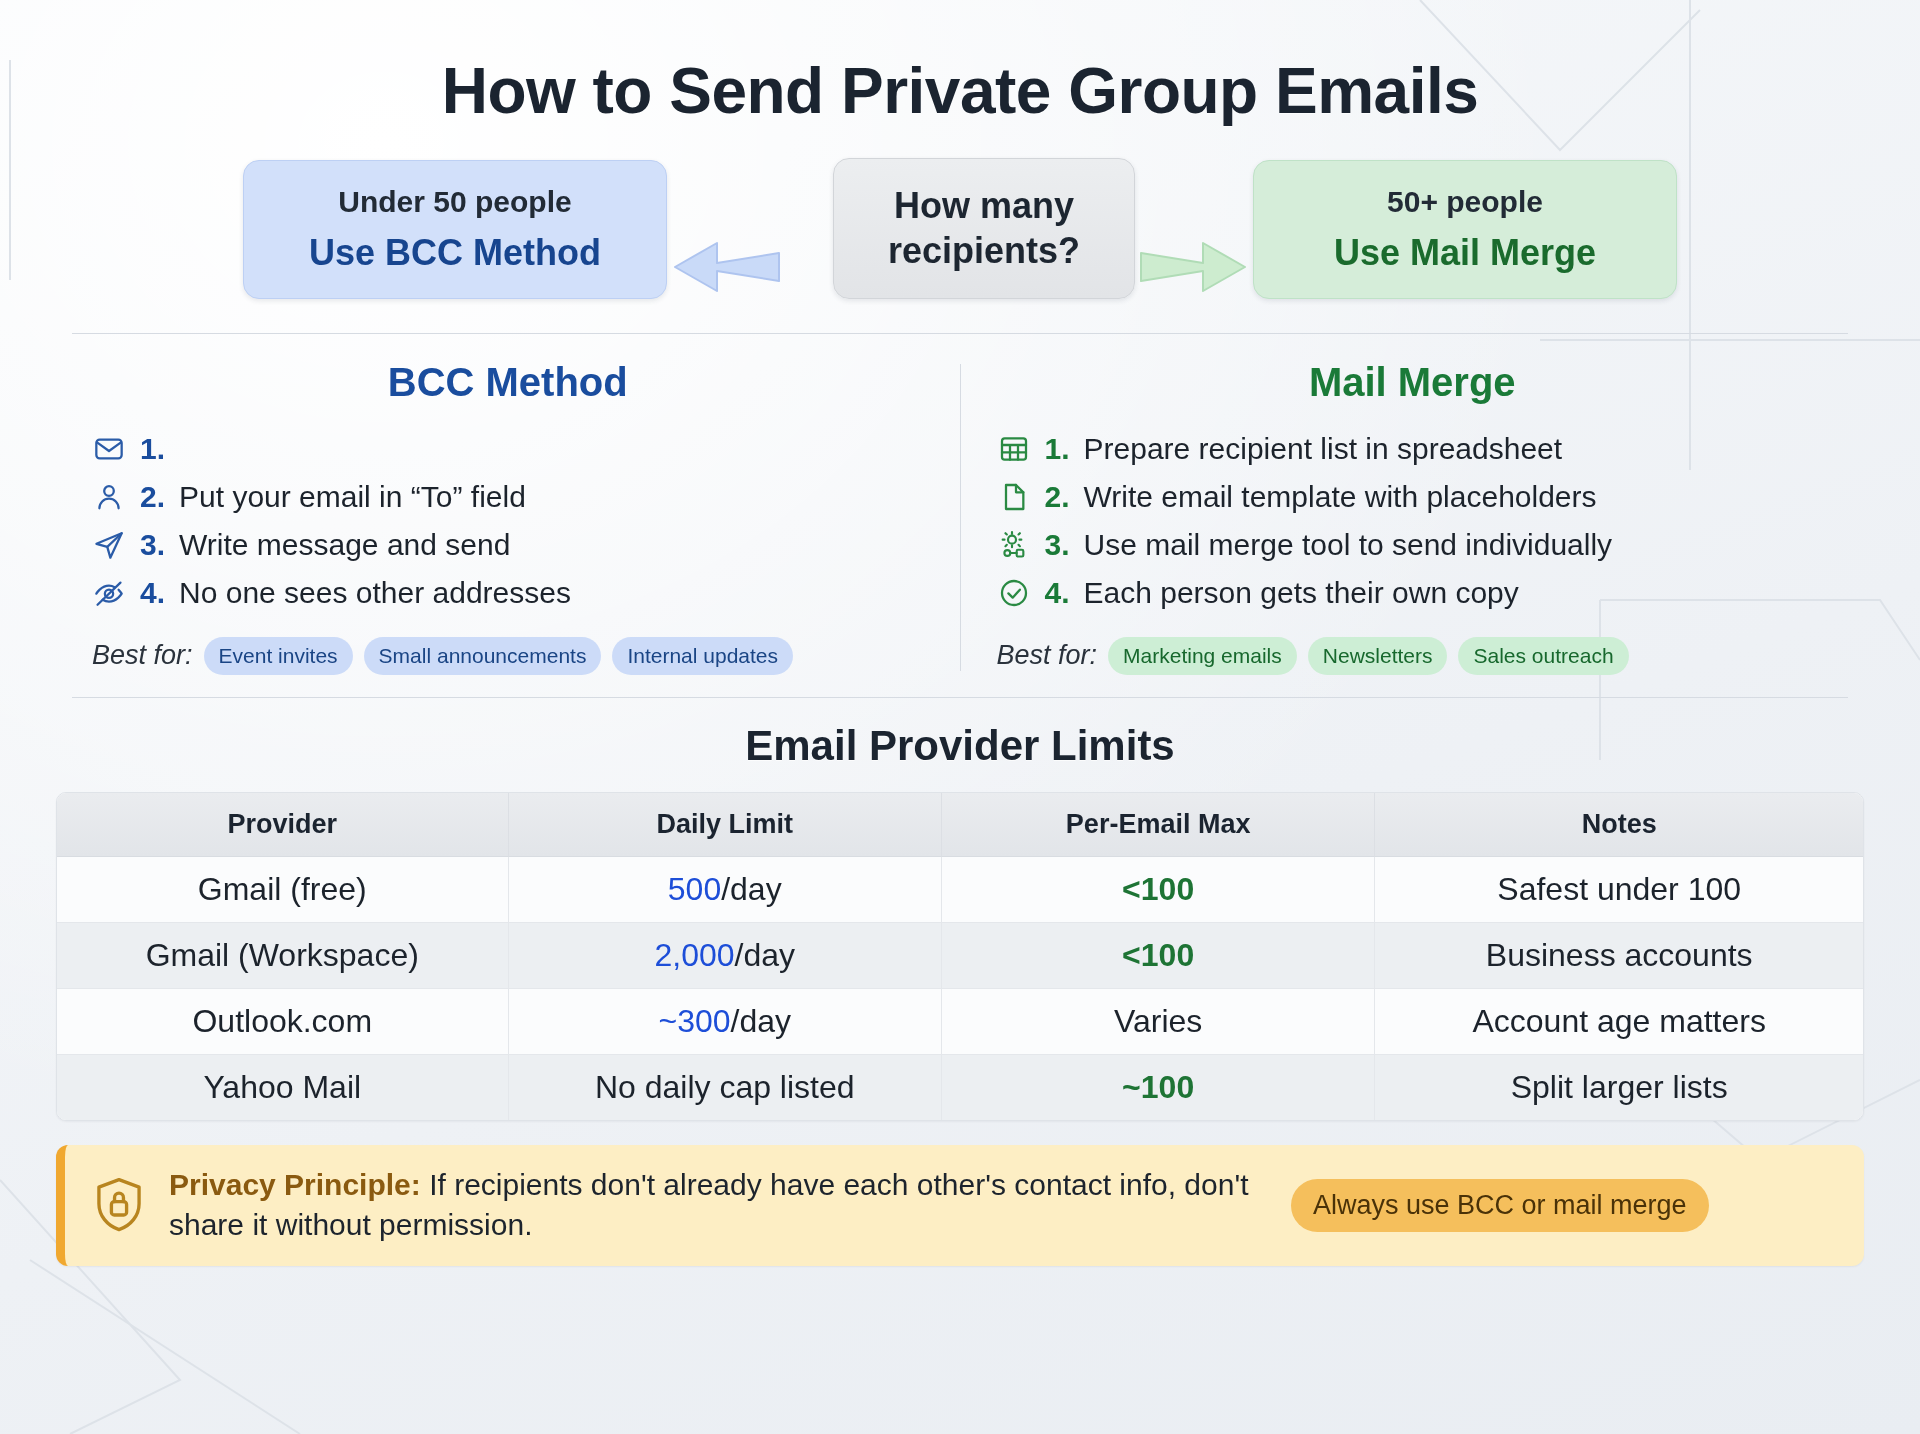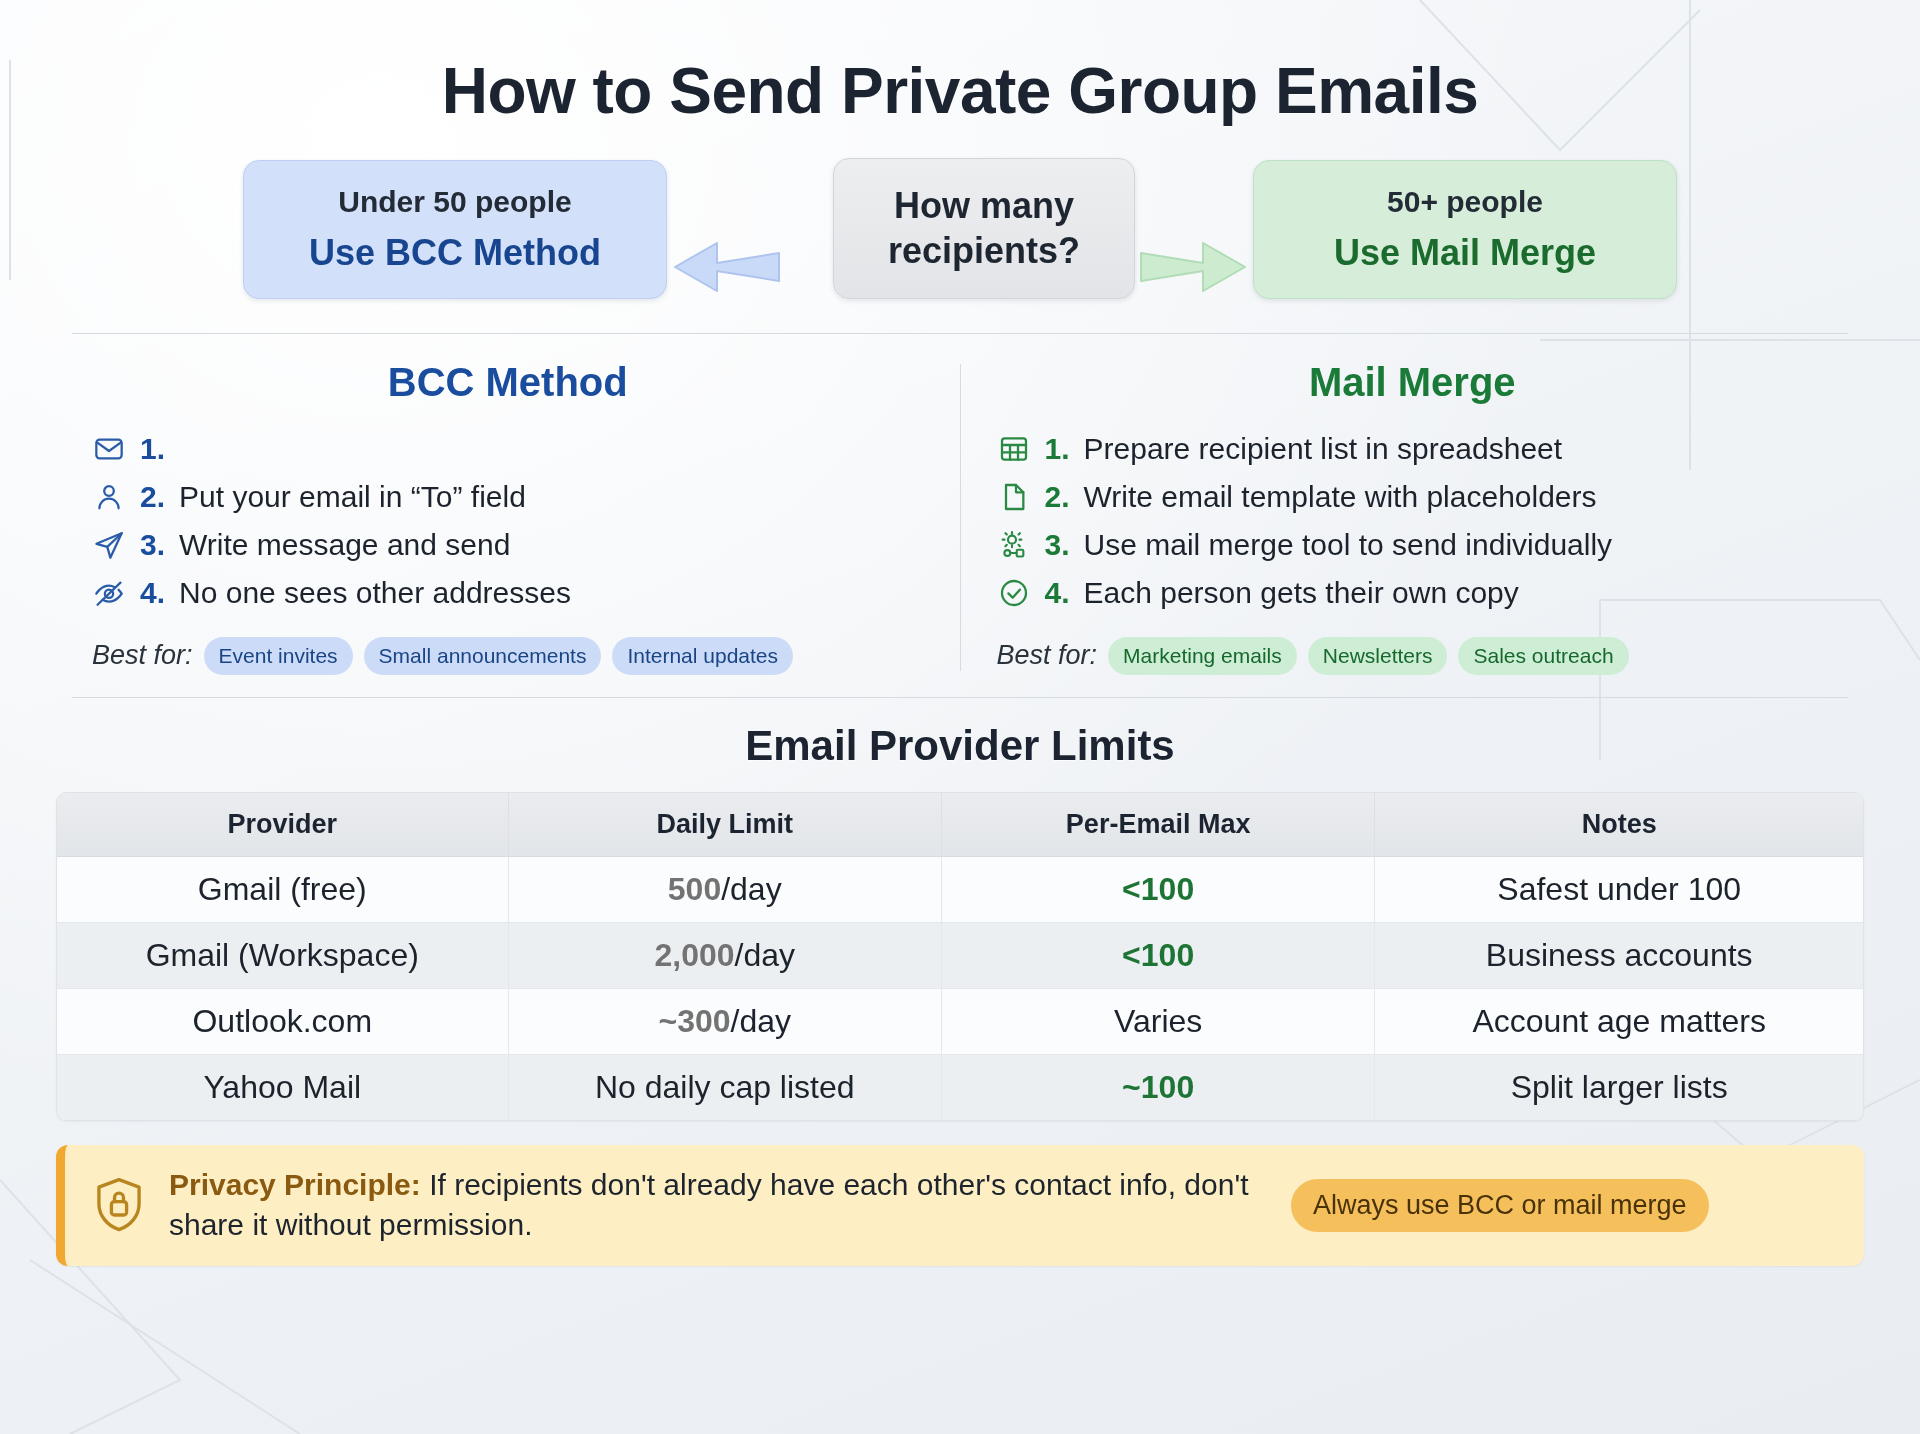--- a/index.html
+++ b/index.html
@@ -164,21 +164,21 @@
     color: #1c232c;
     text-align: center;
     padding: 14px 10px;
     border-bottom: 1px solid #e4e7eb;
     border-right: 1px solid #e4e7eb;
   }
   table.limits td:last-child { border-right: 0; }
   table.limits tbody tr:nth-child(odd)  td { background: #fbfcfd; }
   table.limits tbody tr:nth-child(even) td { background: #eceff2; }
   table.limits tbody tr:last-child td { border-bottom: 0; }
-  .v-blue  { color: #737373; font-weight: bold; }
+  .v-blue  { color: #1d4ed8; font-weight: normal; }
   .v-green { color: #1e7435; font-weight: bold; }
 
   
   .banner {
     margin-top: 24px;
     background: #fdeec4;
     border-left: 9px solid #f0a830;
     border-radius: 12px;
     padding: 20px 26px;
     display: flex;

